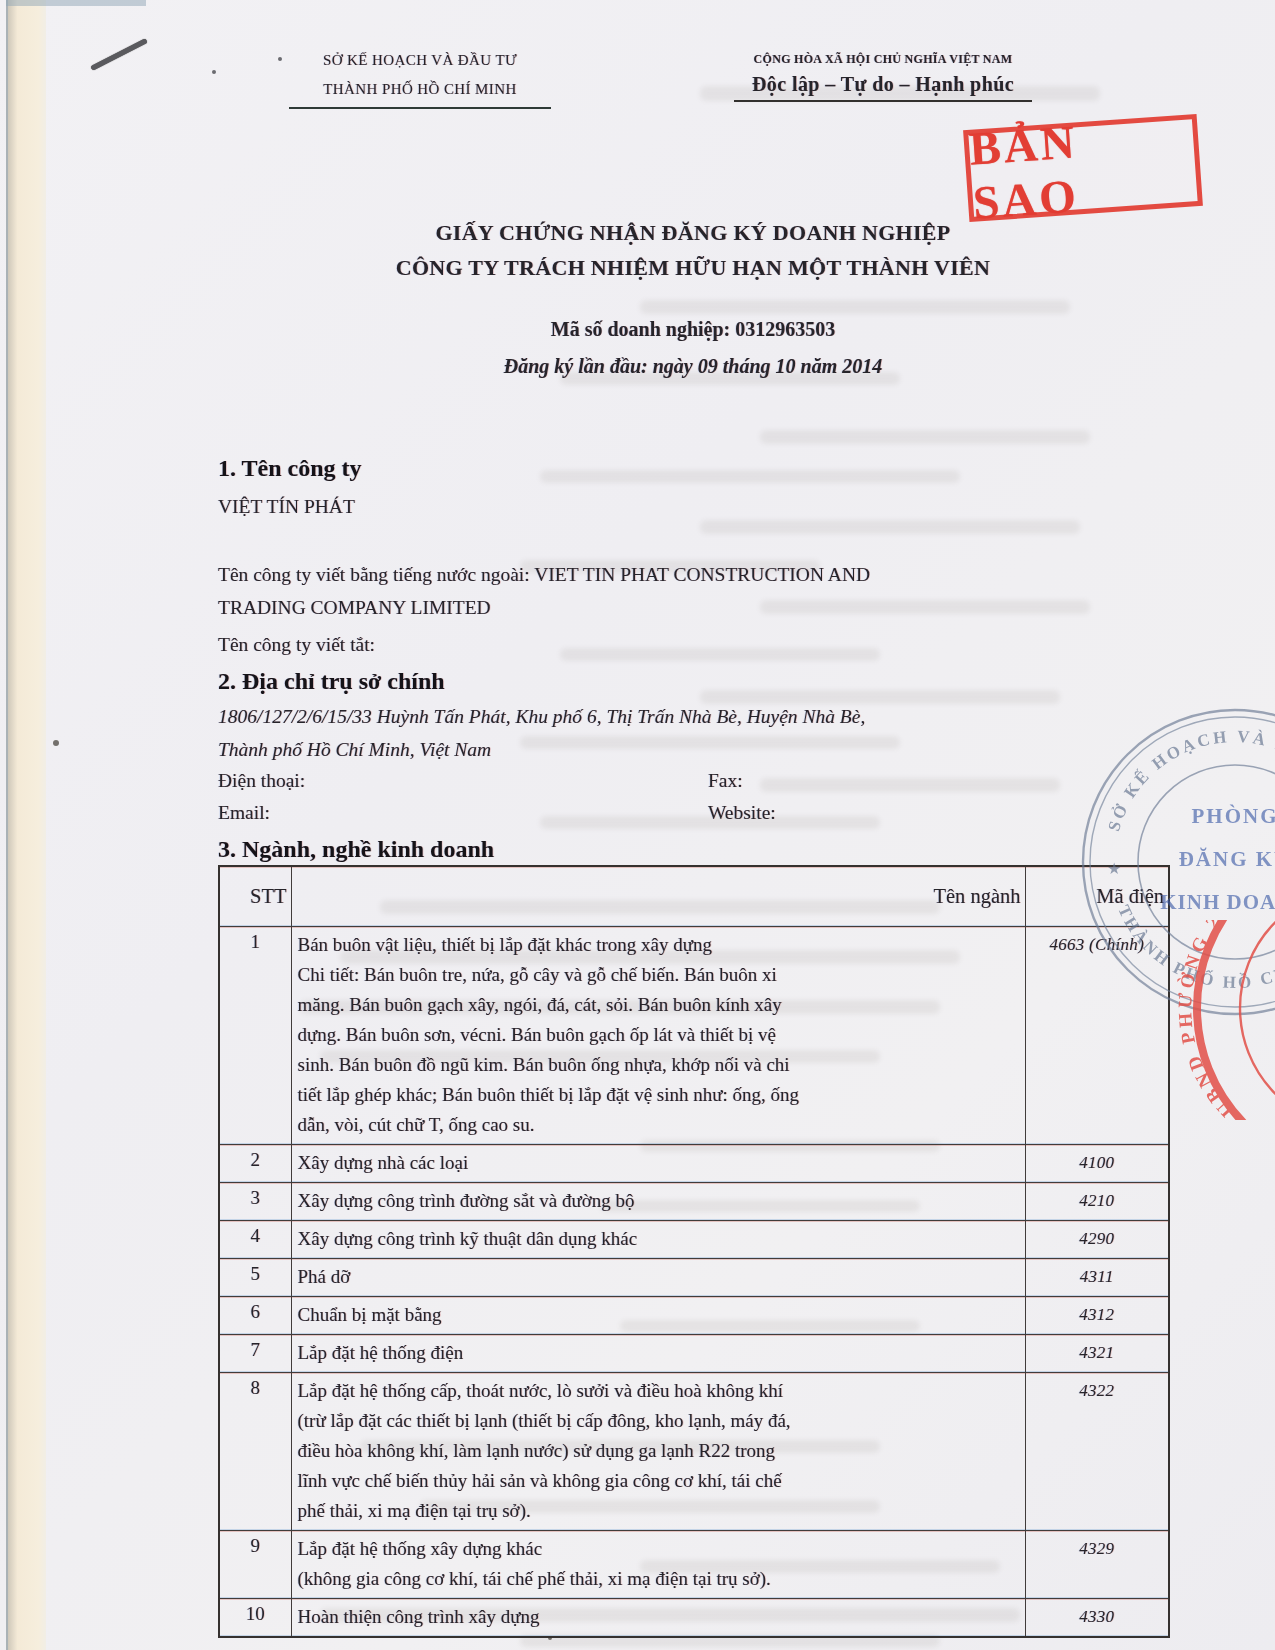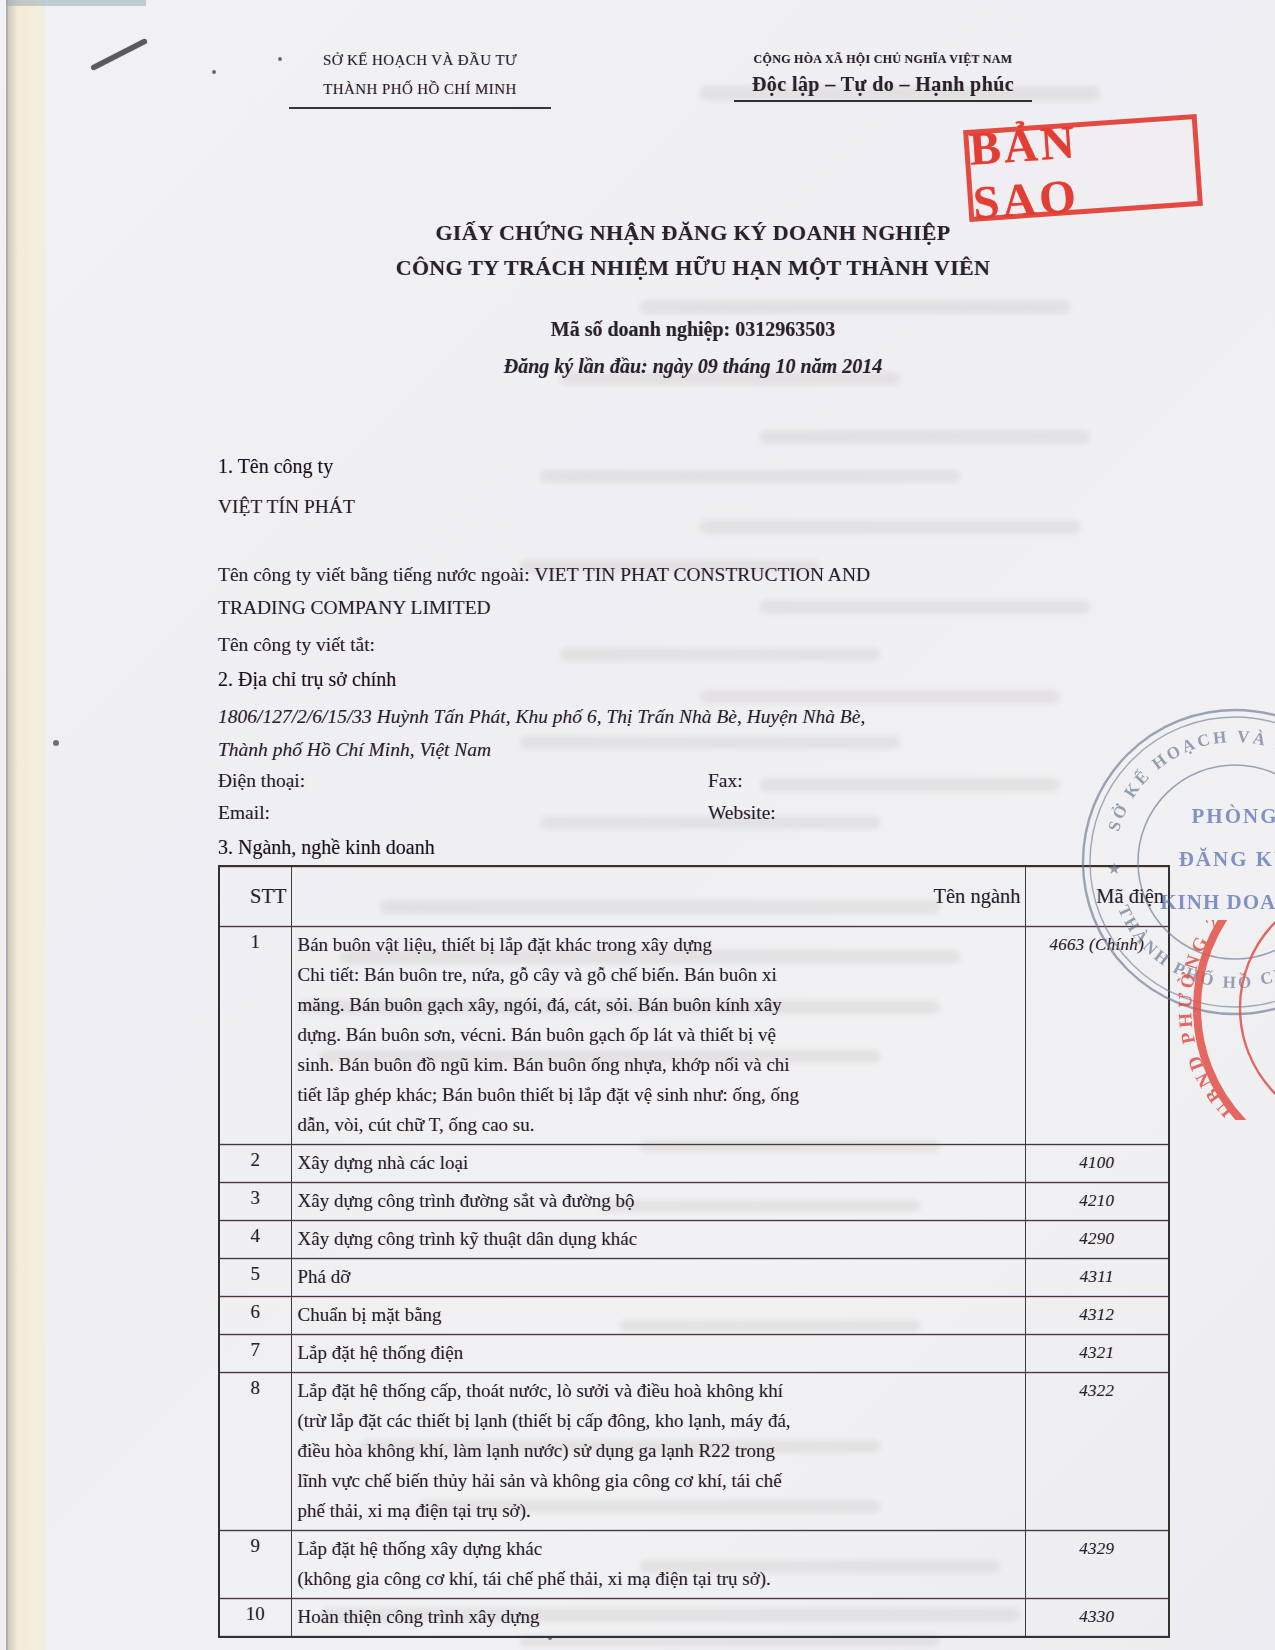--- a/index.html
+++ b/index.html
@@ -41,21 +41,21 @@
     font-weight:bold;font-size:47px;letter-spacing:3px;
     text-shadow:0 0 1px rgba(226,60,50,.6);
     background:rgba(255,240,238,.08);}
   
   .title-block{left:218px;top:220px;width:950px;text-align:center;}
   .title-block .t1{font-weight:bold;font-size:22px;letter-spacing:.3px;}
   .title-block .t2{font-weight:bold;font-size:22px;letter-spacing:.3px;margin-top:9px;}
   .code-line{left:218px;top:318px;width:950px;text-align:center;font-weight:bold;font-size:20px;}
   .reg-line{left:218px;top:355px;width:950px;text-align:center;font-weight:bold;font-style:italic;font-size:20px;}
   
-  .sec-head{font-weight:normal;font-size:20px;color:#151318;}
+  .sec-head{font-weight:bold;font-size:24px;color:#151318;}
   .body-line{font-size:19.5px;line-height:33px;}
   .italic{font-style:italic;}
   .contact-label{font-size:19.5px;}
   
   table.industries{left:218px;top:865px;width:950px;border-collapse:collapse;table-layout:fixed;
     position:absolute;font-size:19px;}
   table.industries col.c-stt{width:72px;}
   table.industries col.c-name{width:734px;}
   table.industries col.c-code{width:144px;}
   table.industries th,table.industries td{border:1.7px solid #413c3b;vertical-align:top;

